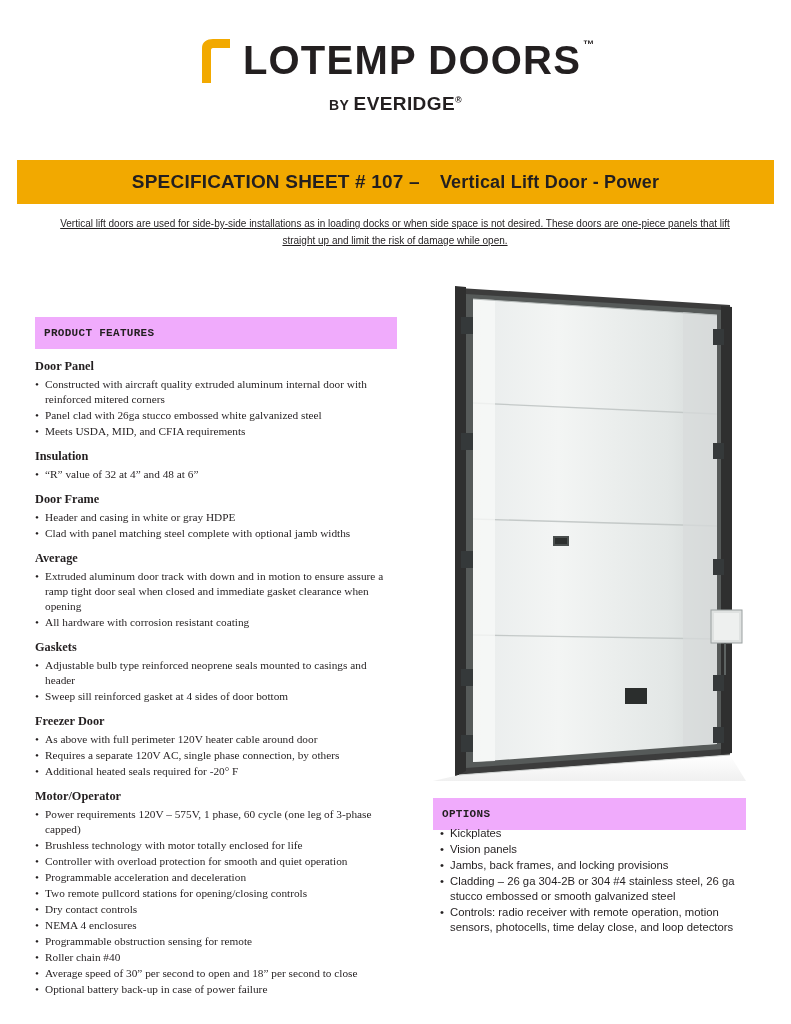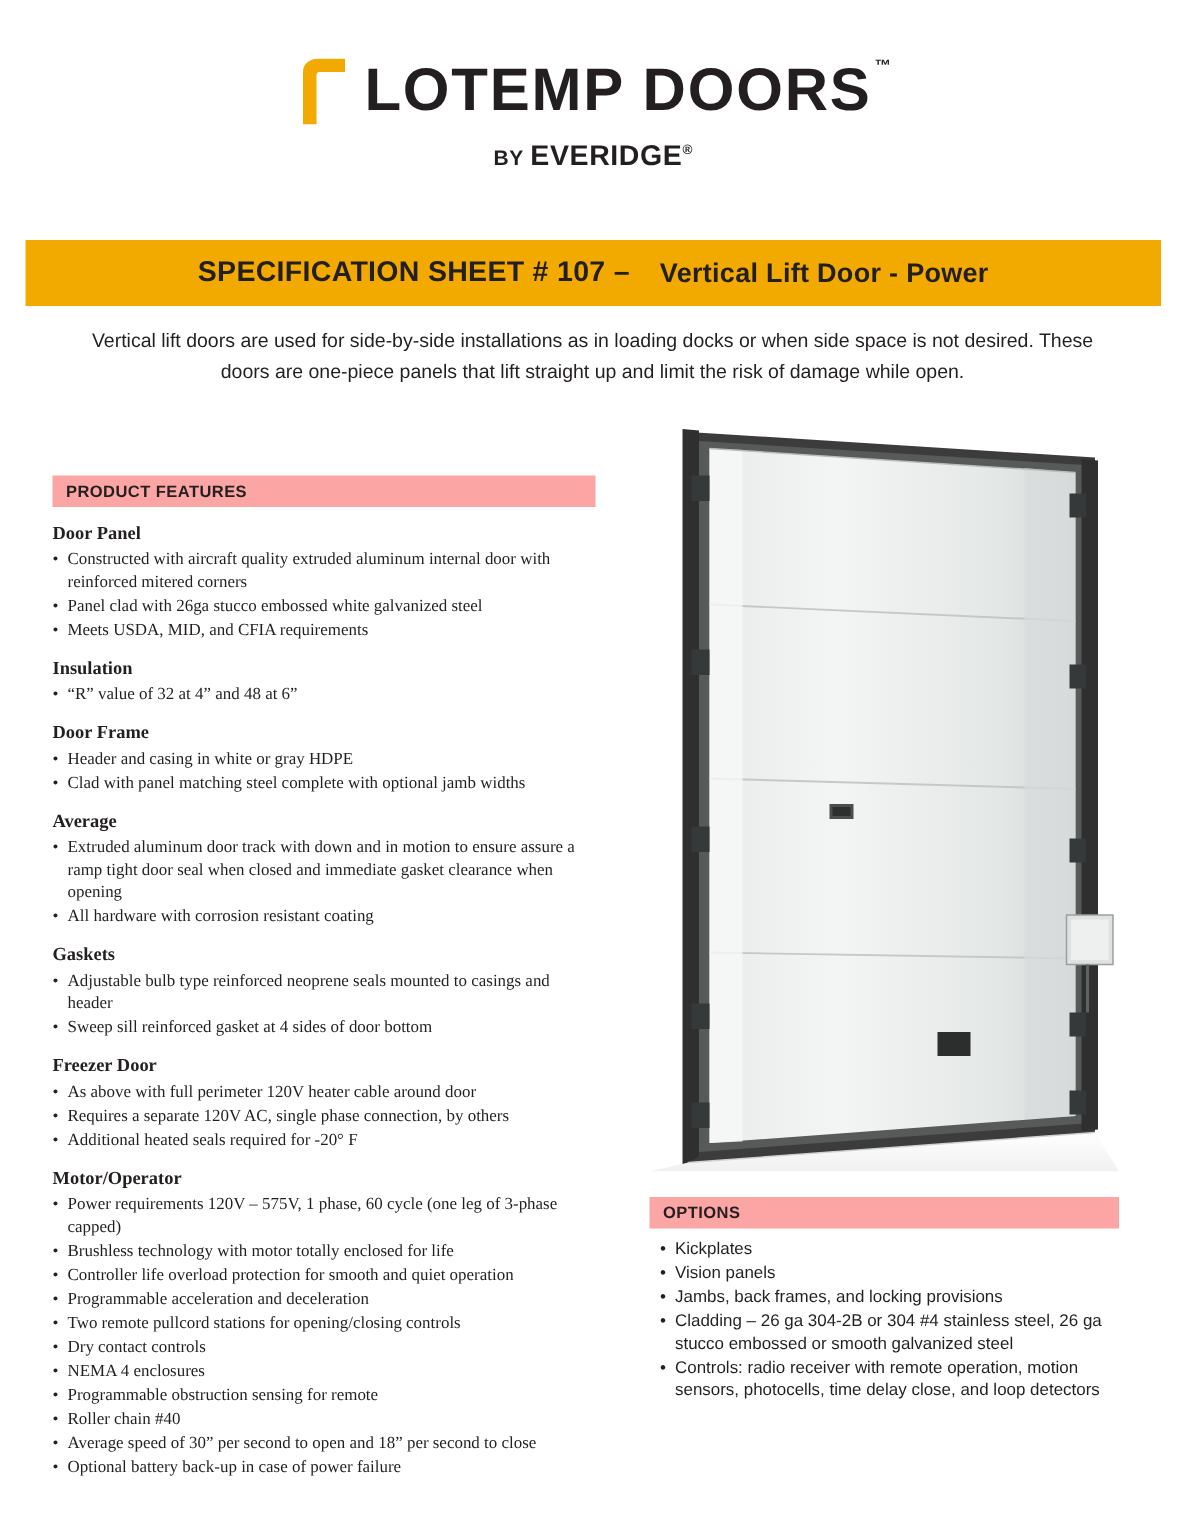--- a/index.html
+++ b/index.html
@@ -93,33 +93,35 @@
     margin-left: 20px;
   }
 
   
   .intro {
     position: absolute;
     left: 45px;
     top: 216px;
     width: 700px;
     text-align: center;
-    font-size: 13px;
+    font-size: 10px;
     line-height: 1.65;
     color: #231f20;
+    text-decoration: underline;
   }
 
   
   .bar {
-    background: #fca5a5;
-    height: 21px;
+    background: #f0abfc;
+    height: 32px;
     display: flex;
     align-items: center;
     padding-left: 9px;
     box-sizing: border-box;
+    font-family: Liberation Mono, monospace;
   }
   .bar span {
     font-size: 11px;
     font-weight: bold;
     color: #231f20;
     letter-spacing: 0.3px;
   }
 
   
   .left-col {
@@ -254,21 +256,21 @@
       <li>Requires a separate 120V AC, single phase connection, by others</li>
       <li>Additional heated seals required for -20° F</li>
     </ul>
   </div>
 
   <div class="group">
     <div class="group-title">Motor/Operator</div>
     <ul class="bullets">
       <li>Power requirements 120V – 575V, 1 phase, 60 cycle (one leg of 3-phase capped)</li>
       <li>Brushless technology with motor totally enclosed for life</li>
-      <li>Controller life overload protection for smooth and quiet operation</li>
+      <li>Controller with overload protection for smooth and quiet operation</li>
       <li>Programmable acceleration and deceleration</li>
       <li>Two remote pullcord stations for opening/closing controls</li>
       <li>Dry contact controls</li>
       <li>NEMA 4 enclosures</li>
       <li>Programmable obstruction sensing for remote</li>
       <li>Roller chain #40</li>
       <li>Average speed of 30” per second to open and 18” per second to close</li>
       <li>Optional battery back-up in case of power failure</li>
     </ul>
   </div>

